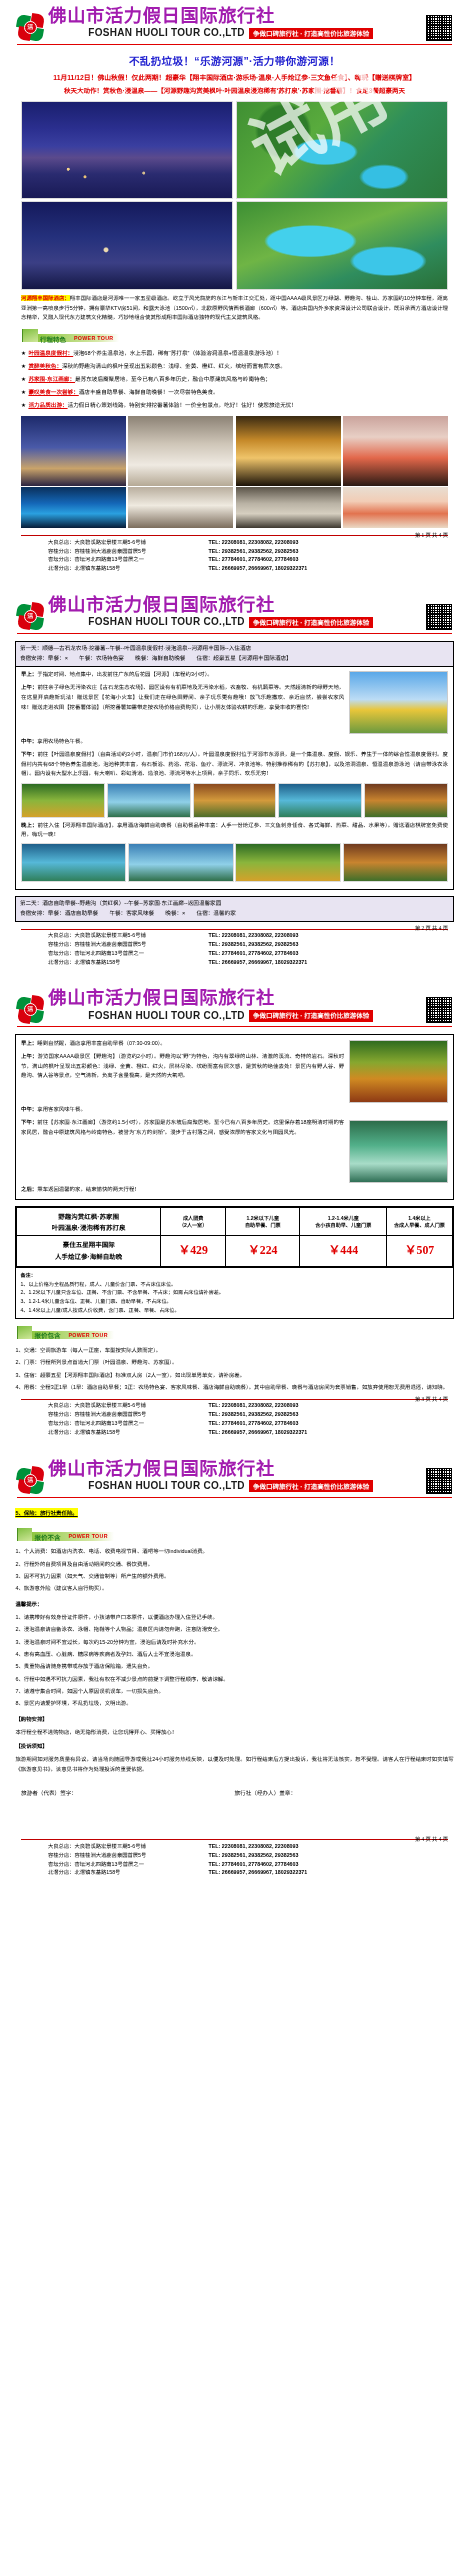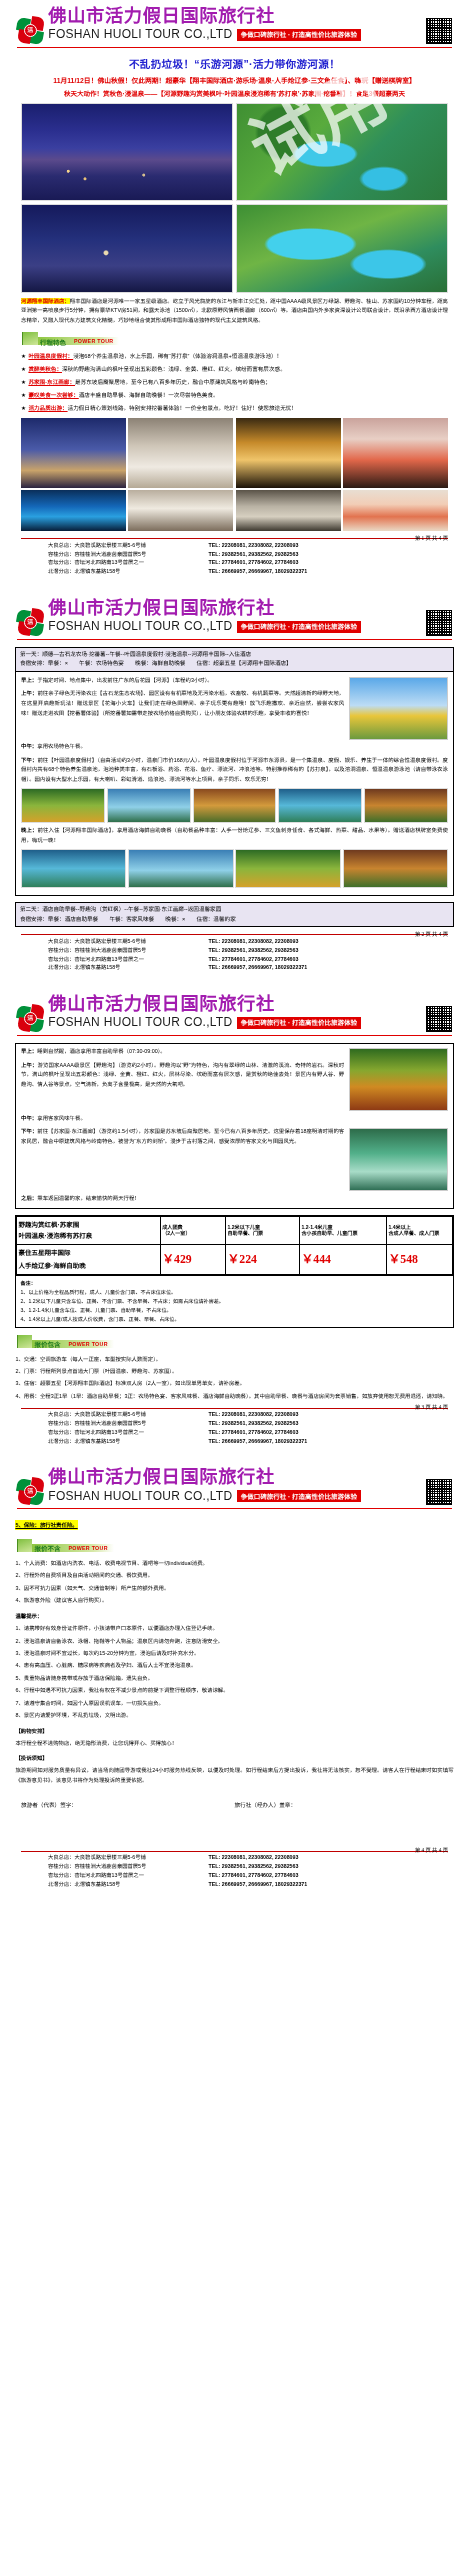--- a/index.html
+++ b/index.html
@@ -42,21 +42,21 @@
     display:flex; align-items:center; justify-content:center;
     color:#fff; font-size:5.9px; font-weight:bold;
   }
   .lh-text { flex:1 1 auto; }
   .lh-cn {
     color:#a21caf; font-weight:bold; font-size:18.3px; letter-spacing:0.6px;
     line-height:1.05; white-space:nowrap;
     font-family:"DejaVu Sans","Liberation Sans",sans-serif;
   }
   .lh-sub { display:flex; align-items:center; gap:4.1px; margin-top:1.2px; }
-  .lh-en { font-size:12px; letter-spacing:0.3px; color:#1a1a1a; font-weight:400; }
+  .lh-en { font-size:10px; letter-spacing:0.3px; color:#1a1a1a; font-weight:700;margin-left:40px; }
   .lh-slogan {
     background:#e00000; color:#fff; font-size:6.5px; font-weight:bold;
     padding:1.2px 4.1px; white-space:nowrap;
   }
   .lh-qr { width:26px; height:26px; flex:0 0 auto; position:relative; }
   .qr { width:100%; height:100%; background:
       repeating-linear-gradient(0deg,#000 0 1.2px,#fff 1.2px 2.4px),
       repeating-linear-gradient(90deg,#000 0 1.2px,transparent 1.2px 2.4px);
       background-blend-mode: multiply; border:0.6px solid #000; }
   .lh-rule { border-top:1.8px solid #e00000; margin:3px 16.6px 0 16.6px; }
@@ -185,21 +185,21 @@
   .t-e{background:linear-gradient(#6f3a1f,#c8842f 50%,#3f6f2a);}
 
   
   .price-wrap { margin:5.9px 15.4px; border:1.2px solid #000; }
   .price-title {
     background:#fffbd0; color:#e00000; font-weight:bold; font-size:7.7px;
     text-align:center; padding:4.7px 2.4px; border-bottom:1.2px solid #000;
   }
   table.price { width:100%; border-collapse:collapse; }
   table.price th, table.price td {
-    border:0.6px solid #000; text-align:left; vertical-align:middle; padding:2.4px 1.2px;
+    border:0.6px solid #000; text-align:center; vertical-align:middle; padding:2.4px 1.2px;
   }
   table.price th { font-size:5.1px; font-weight:bold; line-height:1.35; }
   table.price th.first { font-size:6.5px; line-height:1.7; }
   table.price td.prodname { font-size:6.5px; font-weight:bold; line-height:1.9; }
   table.price td.amt {
     color:#e00000; font-weight:bold; font-size:11.8px;
     font-family:"Liberation Serif","DejaVu Serif",serif;
   }
   .price-notes { border-top:1.2px solid #000; padding:3px 4.1px; font-size:5.1px; line-height:1.75; }
   .price-notes .nt { font-weight:bold; }
@@ -460,21 +460,21 @@
 含成人早餐、成人门票</span></th>
         </tr>
       </thead>
       <tbody>
         <tr>
           <td class="prodname"><span style="white-space:pre-line">豪住五星翔丰国际
 人手烩辽参·海鲜自助晚</span></td>
           <td class="amt">￥429</td>
           <td class="amt">￥224</td>
           <td class="amt">￥444</td>
-          <td class="amt">￥548</td>
+          <td class="amt">￥507</td>
         </tr>
       </tbody>
     </table>
     <div class="price-notes">
       <div class="nt">备注：</div>
       <div>1、以上价格为全程品质行程，成人、儿童价含门票、不占床位床位。</div>
       <div>2、1.2米以下儿童只含车位、正餐、不含门票、不含早餐、不占床；如需占床位请补房差。</div>
       <div>3、1.2-1.4米儿童含车位、正餐、儿童门票、自助早餐，不占床位。</div>
       <div>4、1.4米以上儿童/成人按成人价收费，含门票、正餐、早餐、占床位。</div>
     </div>

